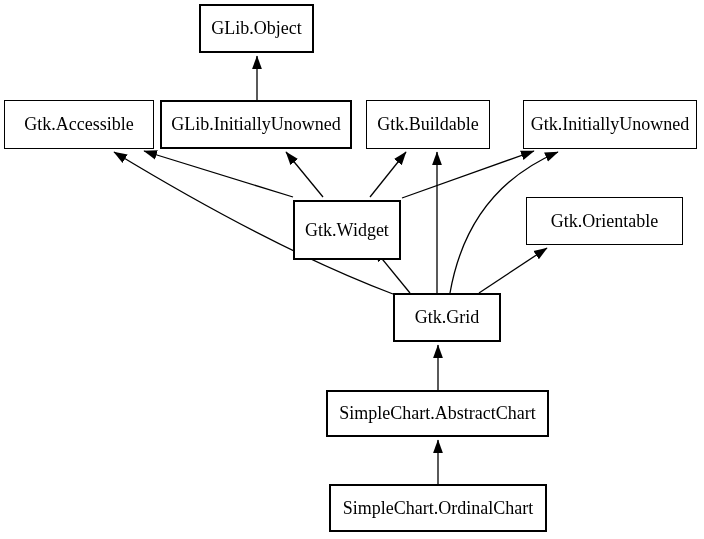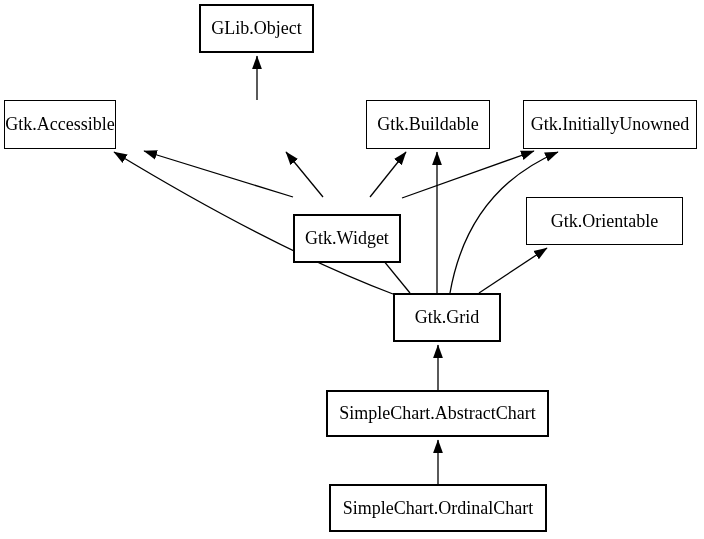--- a/index.html
+++ b/index.html
@@ -63,28 +63,29 @@
     <path class="edge" d="M410,293 L374,249" marker-end="url(#arrowhead)"></path>
     <path class="edge" d="M437,293 L437,152" marker-end="url(#arrowhead)"></path>
     <path class="edge" d="M450,293 C462,225 497,178 558,152" marker-end="url(#arrowhead)"></path>
     <path class="edge" d="M479,293 L547,248" marker-end="url(#arrowhead)"></path>
     <path class="edge" d="M438,390 L438,345" marker-end="url(#arrowhead)"></path>
     <path class="edge" d="M438,484 L438,440" marker-end="url(#arrowhead)"></path>
   </svg>
 
   <div class="node bold" style="left:199px; top:4px;   width:115px; height:49px;">GLib.Object</div>
 
-  <div class="node thin" style="left:4px;   top:100px; width:112px; height:49px;">Gtk.Accessible</div>
+  <div class="node thin" style="left:4px;   top:100px; width:150px; height:49px;">Gtk.Accessible</div>
 
+  <div class="node bold" style="left:160px; top:100px; width:192px; height:49px;">GLib.InitiallyUnowned</div>
 
   <div class="node thin" style="left:366px; top:100px; width:124px; height:49px;">Gtk.Buildable</div>
 
   <div class="node thin" style="left:523px; top:100px; width:174px; height:49px;">Gtk.InitiallyUnowned</div>
 
-  <div class="node bold" style="left:293px; top:214px; width:108px; height:49px;">Gtk.Widget</div>
+  <div class="node bold" style="left:293px; top:200px; width:108px; height:60px;">Gtk.Widget</div>
 
   <div class="node thin" style="left:526px; top:197px; width:157px; height:48px;">Gtk.Orientable</div>
 
   <div class="node bold" style="left:393px; top:293px; width:108px;  height:49px;">Gtk.Grid</div>
 
   <div class="node bold" style="left:326px; top:390px; width:223px; height:47px;">SimpleChart.AbstractChart</div>
 
   <div class="node bold" style="left:329px; top:484px; width:218px; height:48px;">SimpleChart.OrdinalChart</div>
 
 </div>

